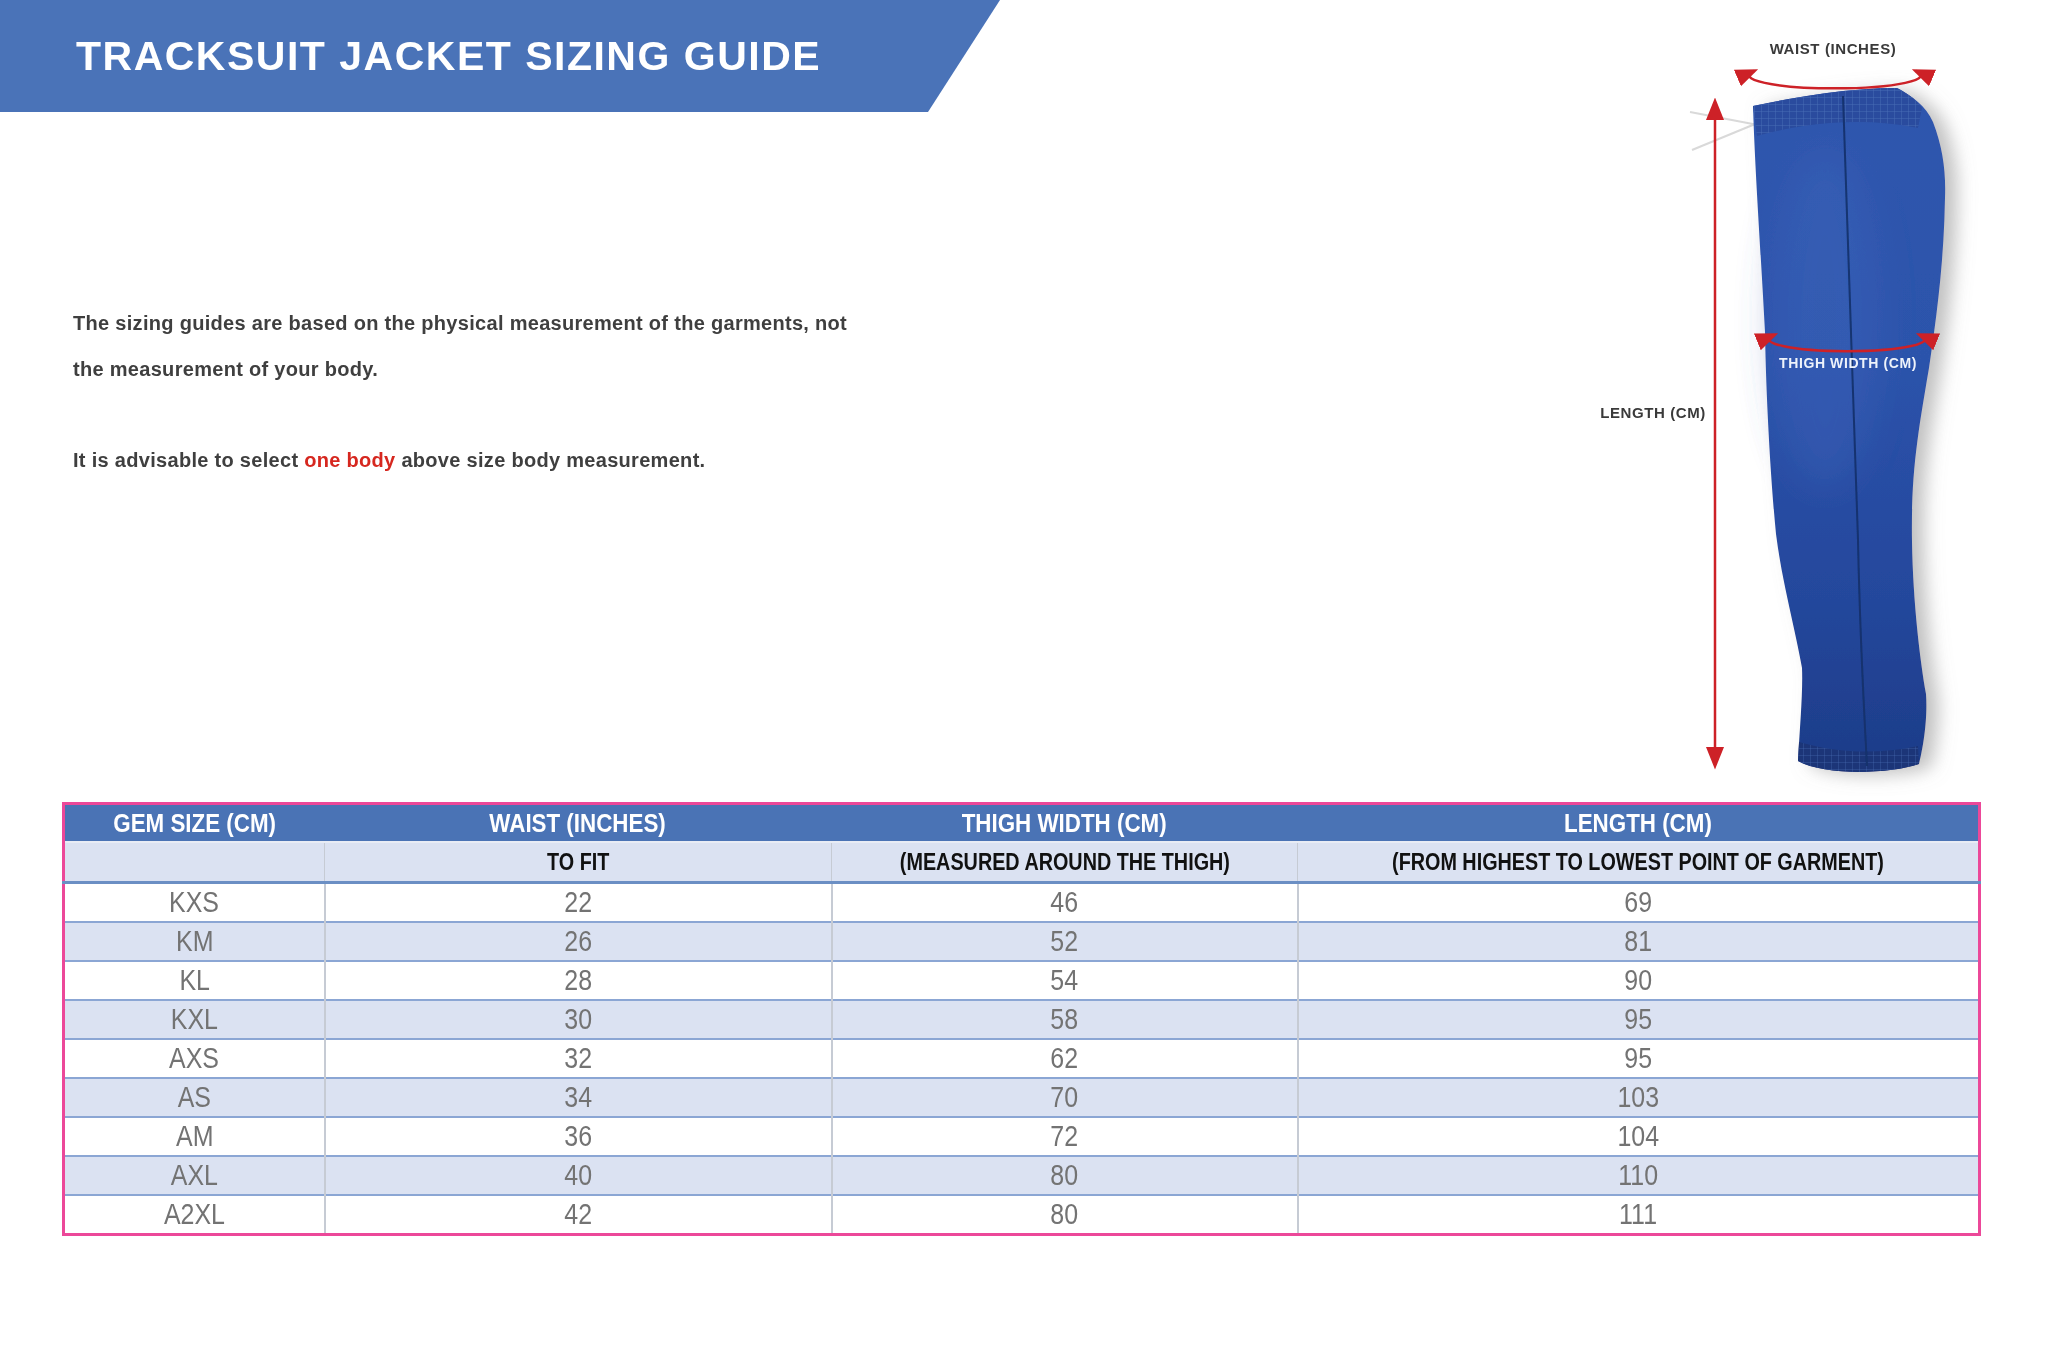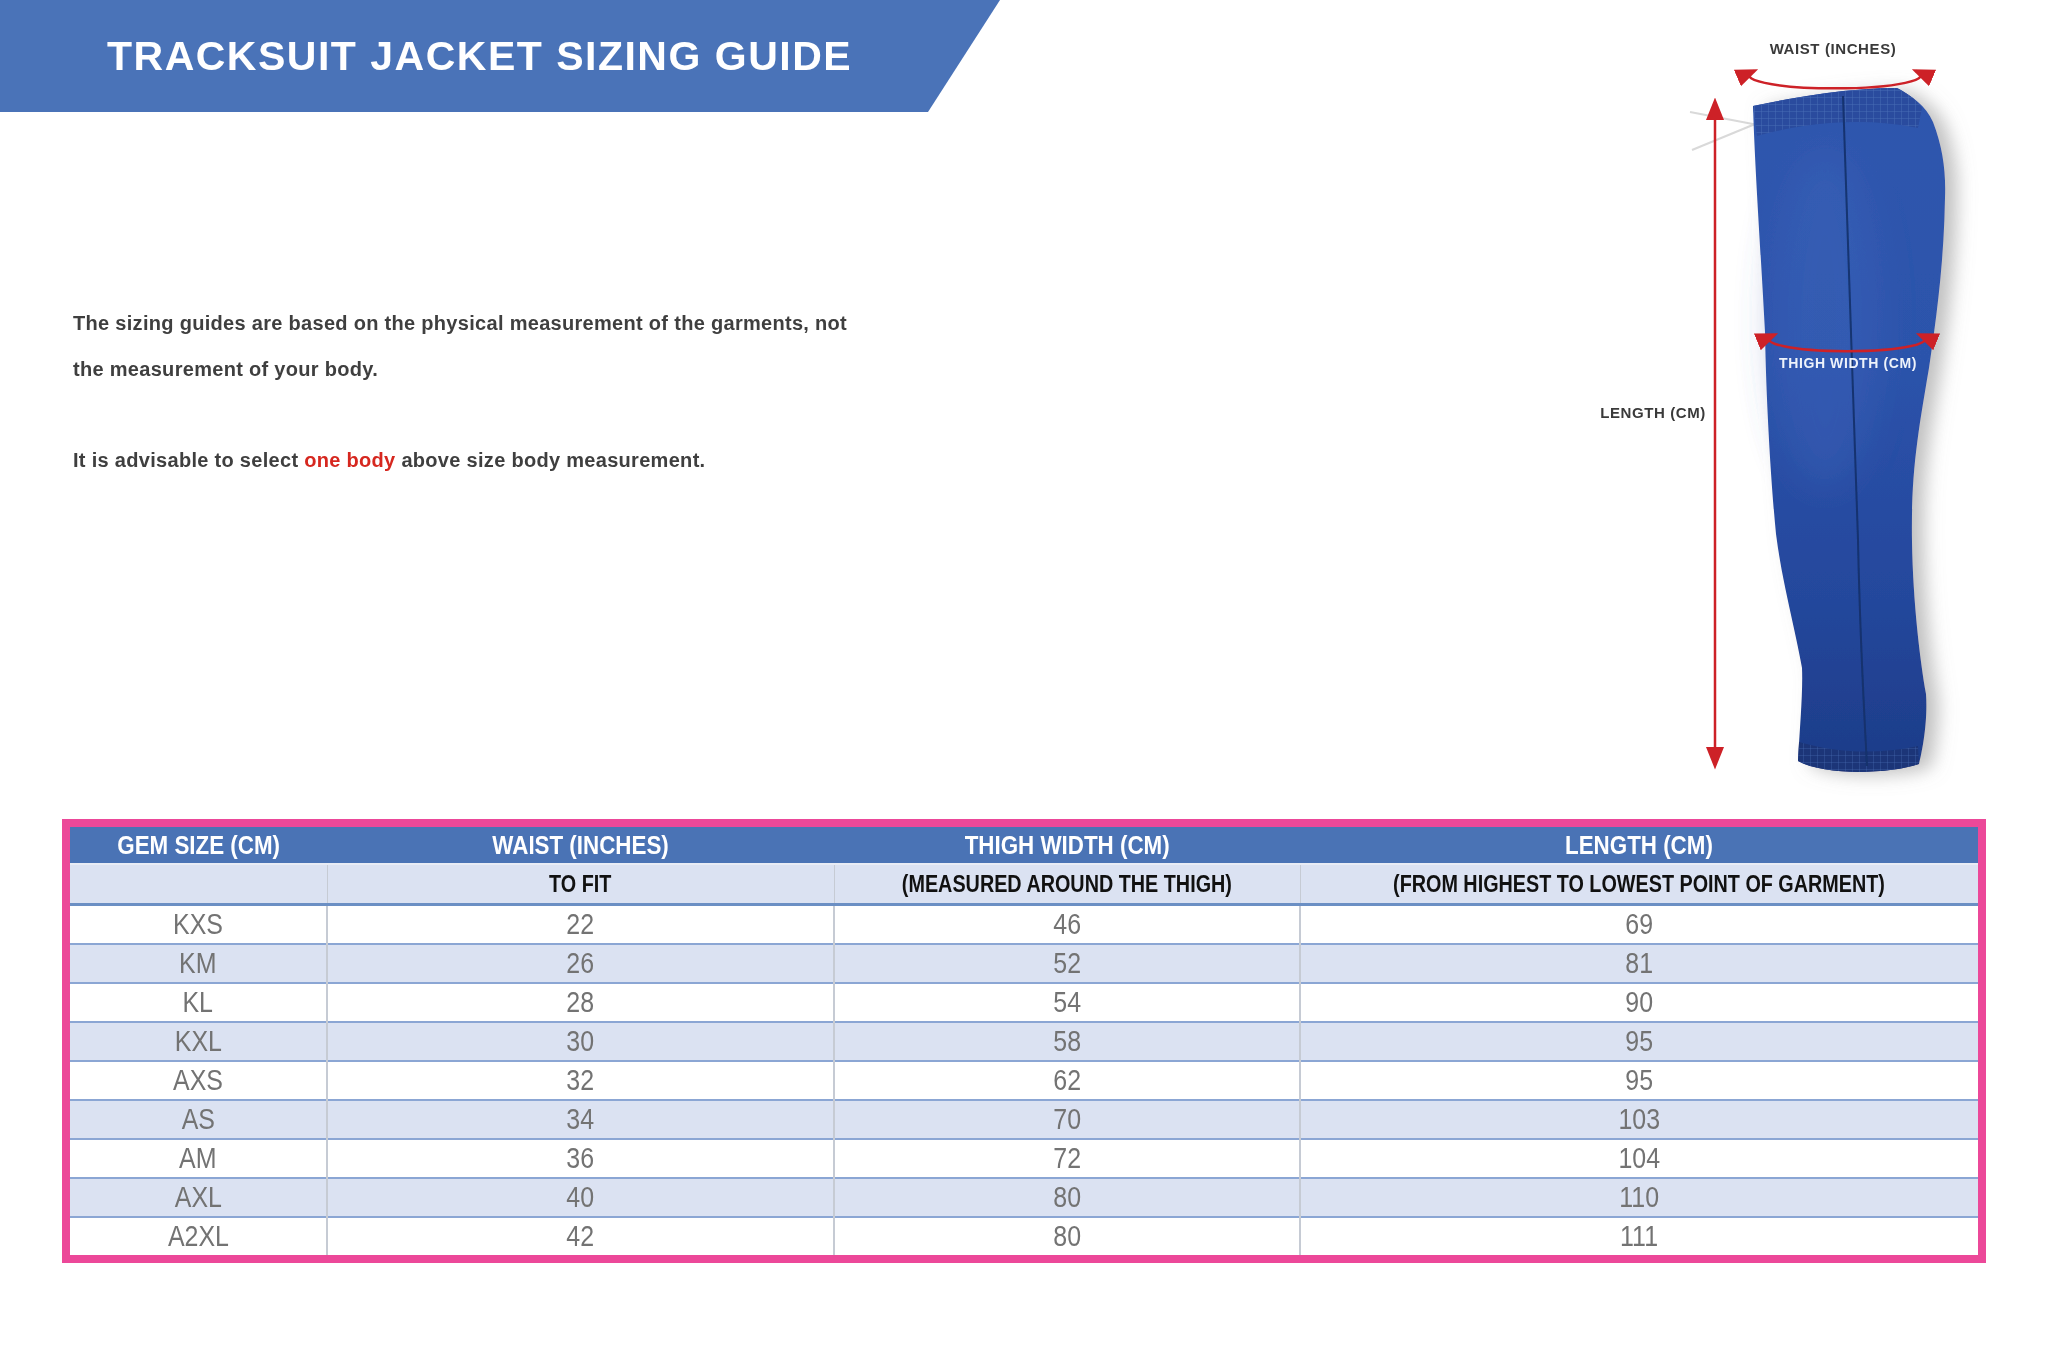--- a/index.html
+++ b/index.html
@@ -6,21 +6,21 @@
   #page{
     position:relative;width:2048px;height:1365px;background:#ffffff;overflow:hidden;
     font-family:"Liberation Sans","DejaVu Sans",sans-serif;
   }
   
   #banner{
     position:absolute;left:0;top:0;width:1000px;height:112px;background:#4a73b8;
     clip-path:polygon(0 0,100% 0,calc(100% - 72px) 100%,0 100%);
   }
   #banner .title{
-    display:block;line-height:112px;padding-left:107px;color:#ffffff;
+    display:block;line-height:112px;padding-left:76px;color:#ffffff;
     font-size:41px;font-weight:700;letter-spacing:1.5px;white-space:nowrap;
   }
   
   .para{
     position:absolute;left:73px;color:#3f3f3f;font-size:20px;font-weight:600;
     letter-spacing:.3px;line-height:46px;width:1500px;
   }
   #intro{top:300px;}
   #advice{top:437px;}
   .hl{color:#d6271f;}
@@ -31,22 +31,21 @@
     position:absolute;font-size:15px;font-weight:700;color:#3a3a3a;
     letter-spacing:.6px;text-align:center;white-space:nowrap;
   }
   #waist-label{left:133px;top:20px;width:200px;}
   #length-label{left:-3px;top:384px;width:112px;}
   #thigh-label{left:170px;top:335px;width:156px;color:#eef3fb;font-size:14px;}
   
   #size-table{
     position:absolute;left:62px;top:802px;width:1916px;
     border-collapse:collapse;table-layout:fixed;
-    border:8px solid #ec4899;
-    margin-top:17px;
+    border:3px solid #ec4899;
   }
   #size-table th,#size-table td{
     padding:0;text-align:center;vertical-align:middle;overflow:hidden;white-space:nowrap;
   }
   #size-table thead tr.main th{
     background:#4a73b5;color:#ffffff;font-size:26px;font-weight:700;height:36px;
     border-bottom:2px solid #e8ecf5;
   }
   #size-table thead tr.sub th{
     background:#dbe2f2;color:#111111;font-size:23px;font-weight:700;height:38px;

